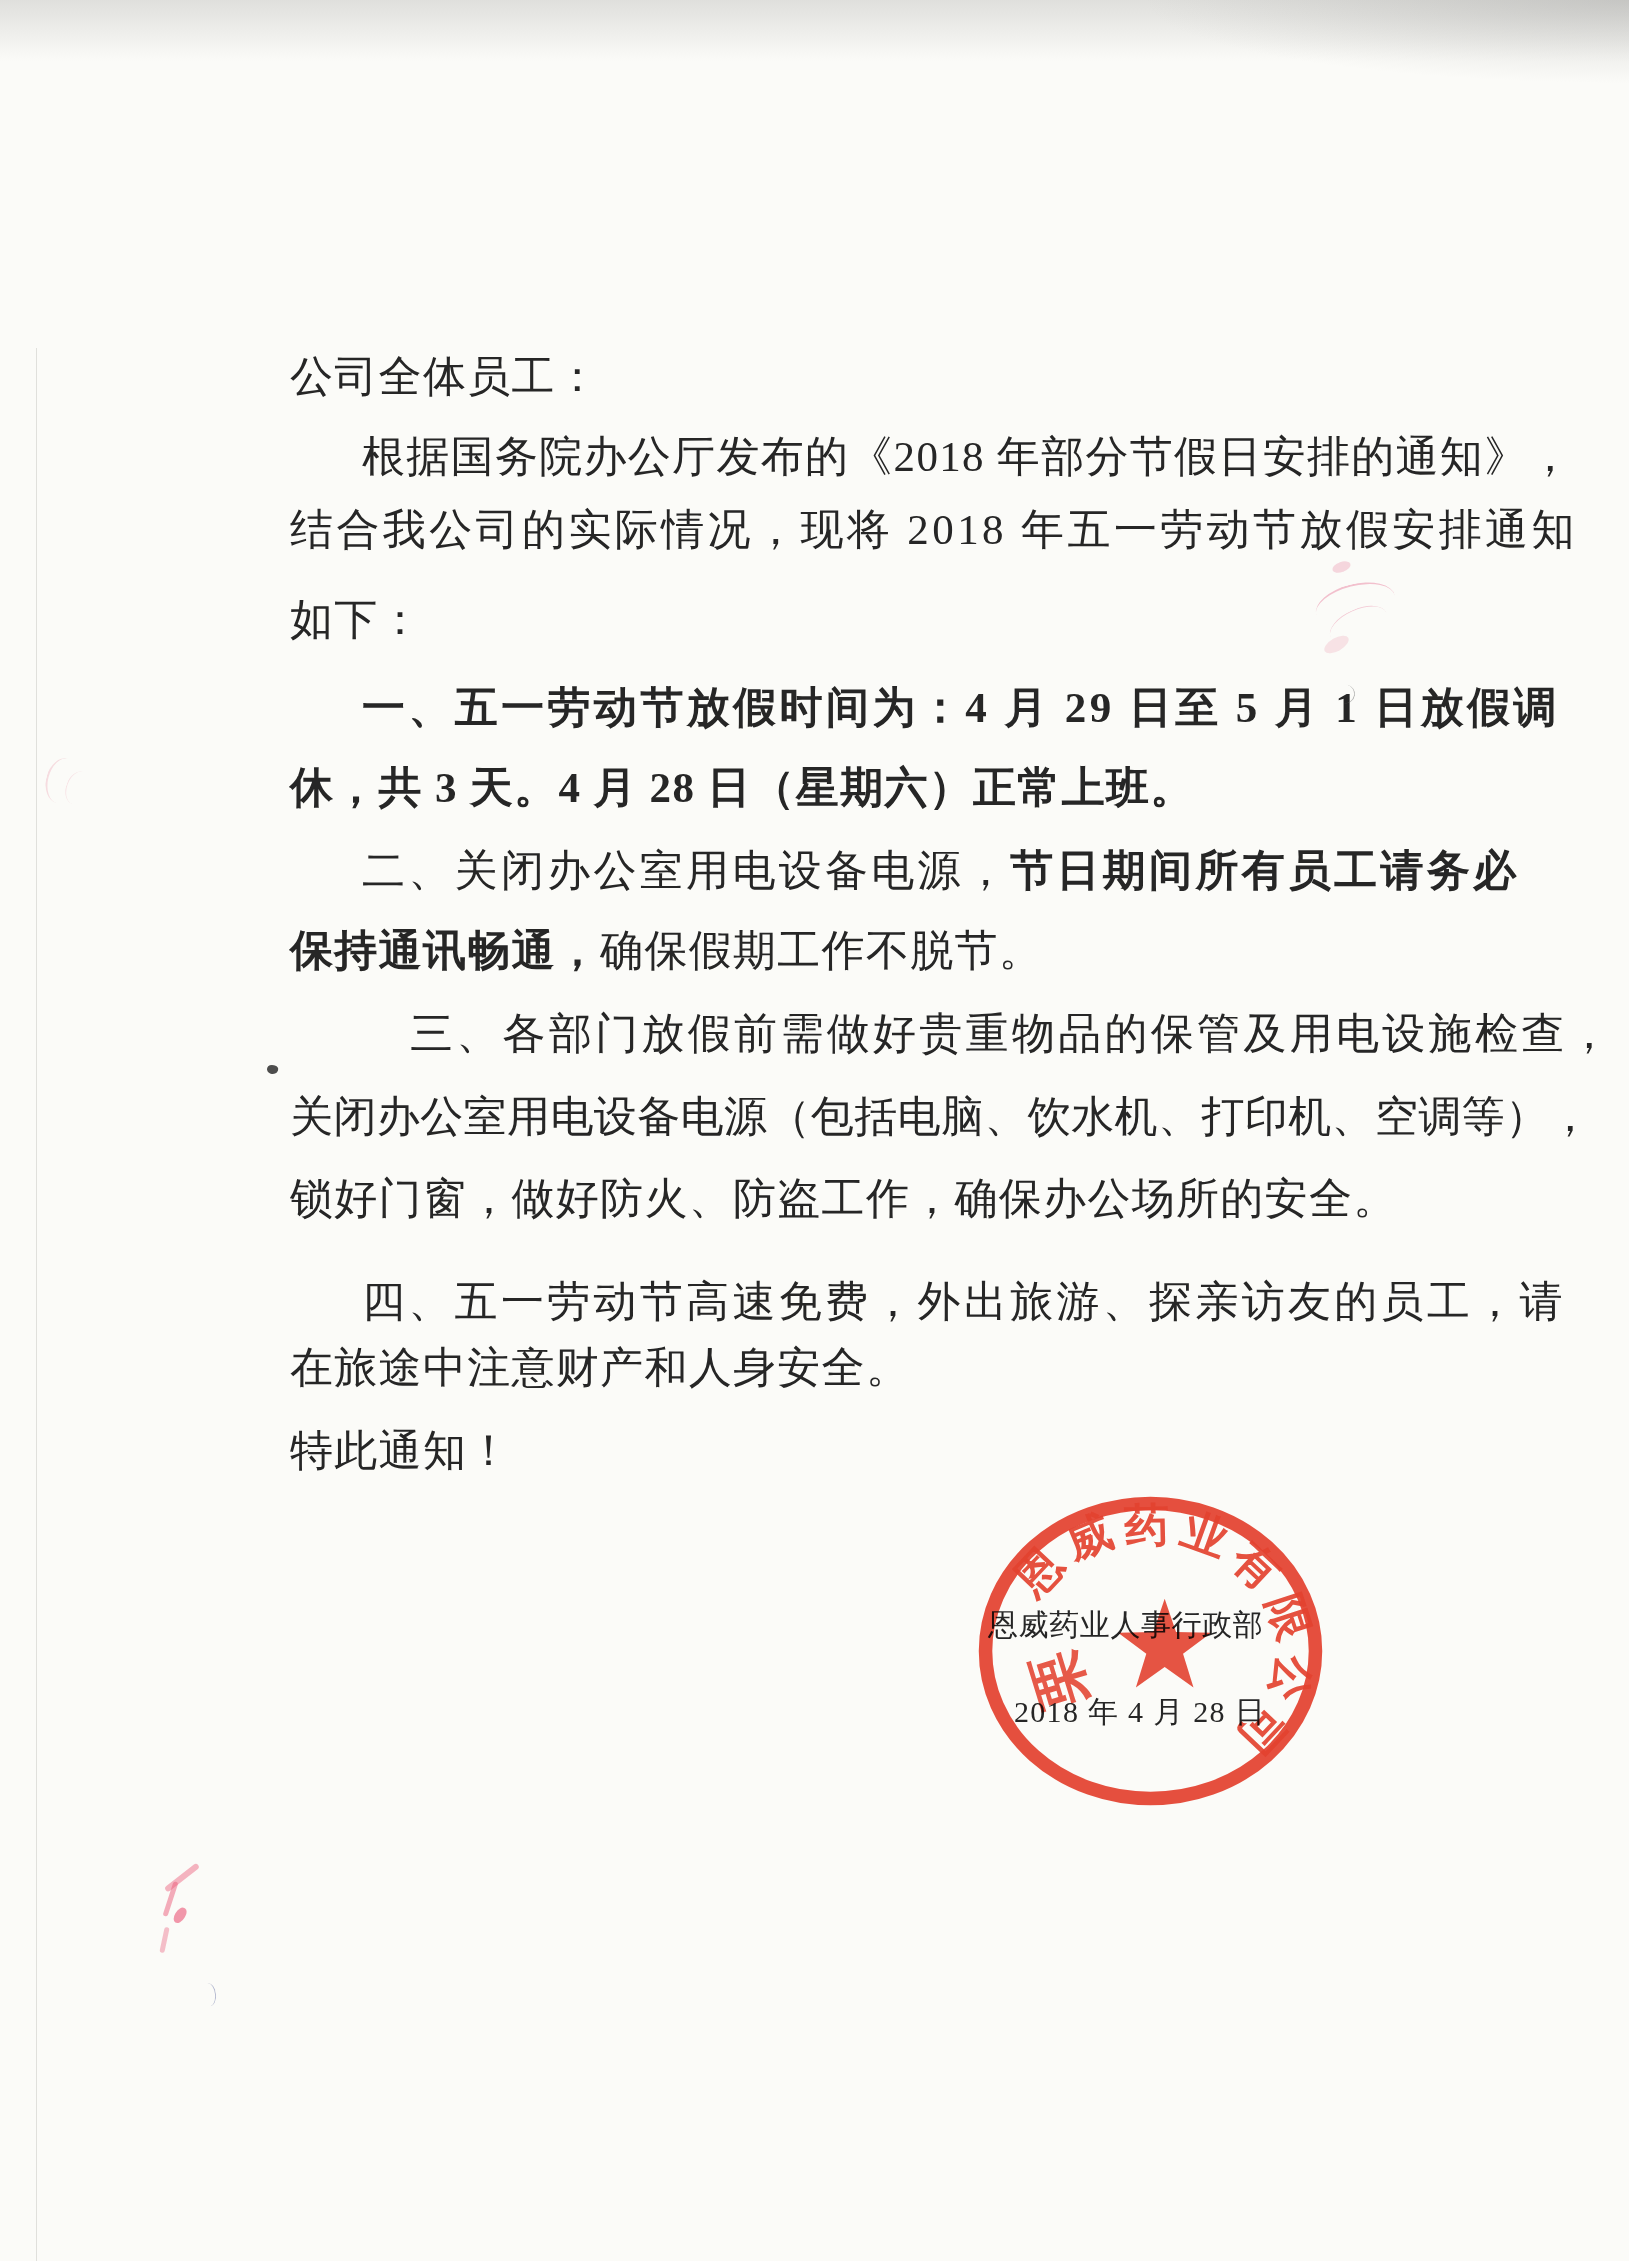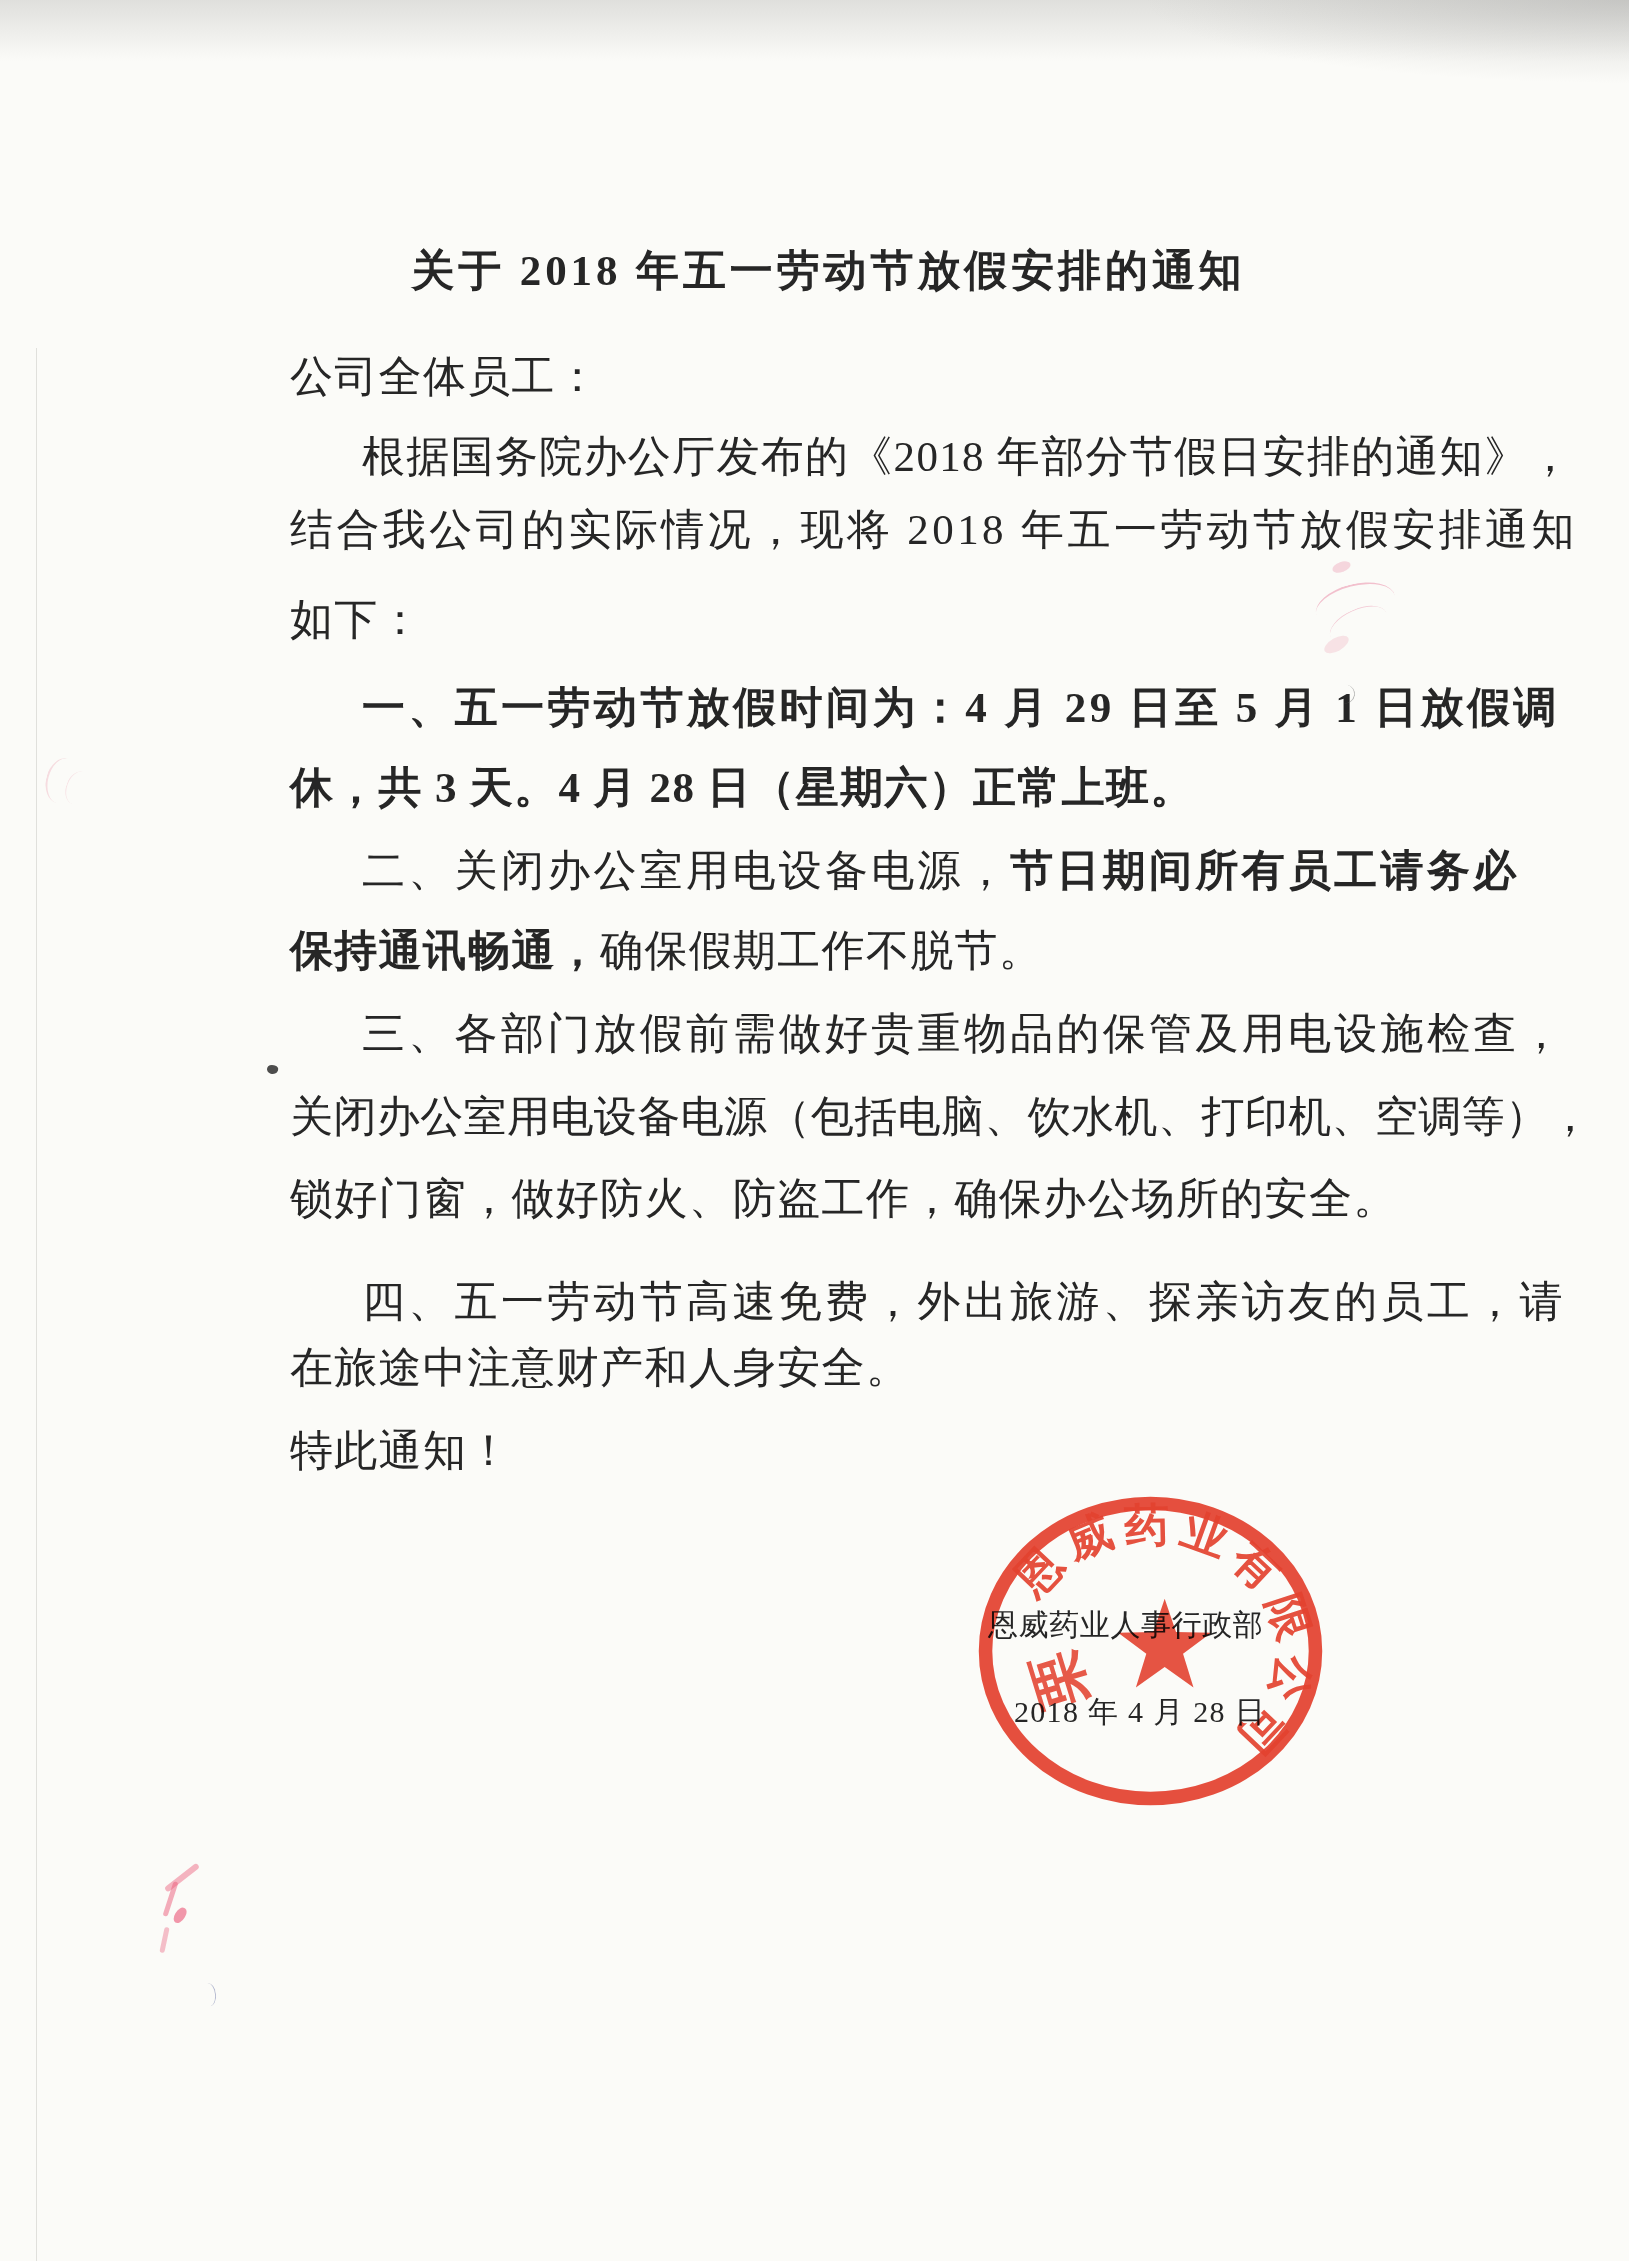--- a/index.html
+++ b/index.html
@@ -73,32 +73,31 @@
 </style>
 </head>
 <body>
 
 <div class="page">
 
   <div class="shade-top artifact"></div>
   <div class="shade-top-right artifact"></div>
   <div class="edge-line-left artifact"></div>
 
-  <div class="title">关于 2018 年五一劳动节放假安排的通知</div>
 
   <div id="line-layer">
       <div class="doc-line" style="top: 351px;"><span style="letter-spacing: 1.3px;"><span>公司全体员工：</span></span></div>
       <div class="doc-line indent" style="top: 423px; margin-top: 8px;"><span style="letter-spacing: 1.3px;"><span>根据国务院办公厅发布的《2018 年部分节假日安排的通知》，</span></span></div>
       <div class="doc-line" style="top: 504px;"><span style="letter-spacing: 3.4px;"><span>结合我公司的实际情况，现将 2018 年五一劳动节放假安排通知</span></span></div>
       <div class="doc-line" style="top: 594px;"><span style="letter-spacing: 1.3px;"><span>如下：</span></span></div>
       <div class="doc-line indent" style="top: 682px;"><span style="letter-spacing: 3.4px;"><span class="b">一、五一劳动节放假时间为：4 月 29 日至 5 月 1 日放假调</span></span></div>
       <div class="doc-line" style="top: 762px;"><span style="letter-spacing: 1.3px;"><span class="b">休，共 3 天。4 月 28 日（星期六）正常上班。</span></span></div>
       <div class="doc-line indent" style="top: 845px;"><span style="letter-spacing: 3.3px;"><span>二、关闭办公室用电设备电源，</span><span class="b">节日期间所有员工请务必</span></span></div>
       <div class="doc-line" style="top: 925px;"><span style="letter-spacing: 1.3px;"><span class="b">保持通讯畅通，</span><span>确保假期工作不脱节。</span></span></div>
-      <div class="doc-line indent" style="top: 1008px;"><span style="letter-spacing: 3.3px;"><span>三、各部门放假前需做好贵重物品的保管及用电设施检查，</span></span></div>
+      <div class="doc-line indent" style="top: 1008px;"><span style="letter-spacing: 3.3px; margin-left: 48px;"><span>三、各部门放假前需做好贵重物品的保管及用电设施检查，</span></span></div>
       <div class="doc-line" style="top: 1091px;"><span style="letter-spacing: 0.4px;"><span>关闭办公室用电设备电源（包括电脑、饮水机、打印机、空调等），</span></span></div>
       <div class="doc-line" style="top: 1173px;"><span style="letter-spacing: 1.3px;"><span>锁好门窗，做好防火、防盗工作，确保办公场所的安全。</span></span></div>
       <div class="doc-line indent" style="top: 1260px; margin-top: 16px;"><span style="letter-spacing: 3.3px;"><span>四、五一劳动节高速免费，外出旅游、探亲访友的员工，请</span></span></div>
       <div class="doc-line" style="top: 1342px;"><span style="letter-spacing: 1.3px;"><span>在旅途中注意财产和人身安全。</span></span></div>
       <div class="doc-line" style="top: 1425px;"><span style="letter-spacing: 1.3px;"><span>特此通知！</span></span></div>
     </div>
 
   <div class="signature">恩威药业人事行政部</div>
   <div class="dateline">2018 年 4 月 28 日</div>
 

